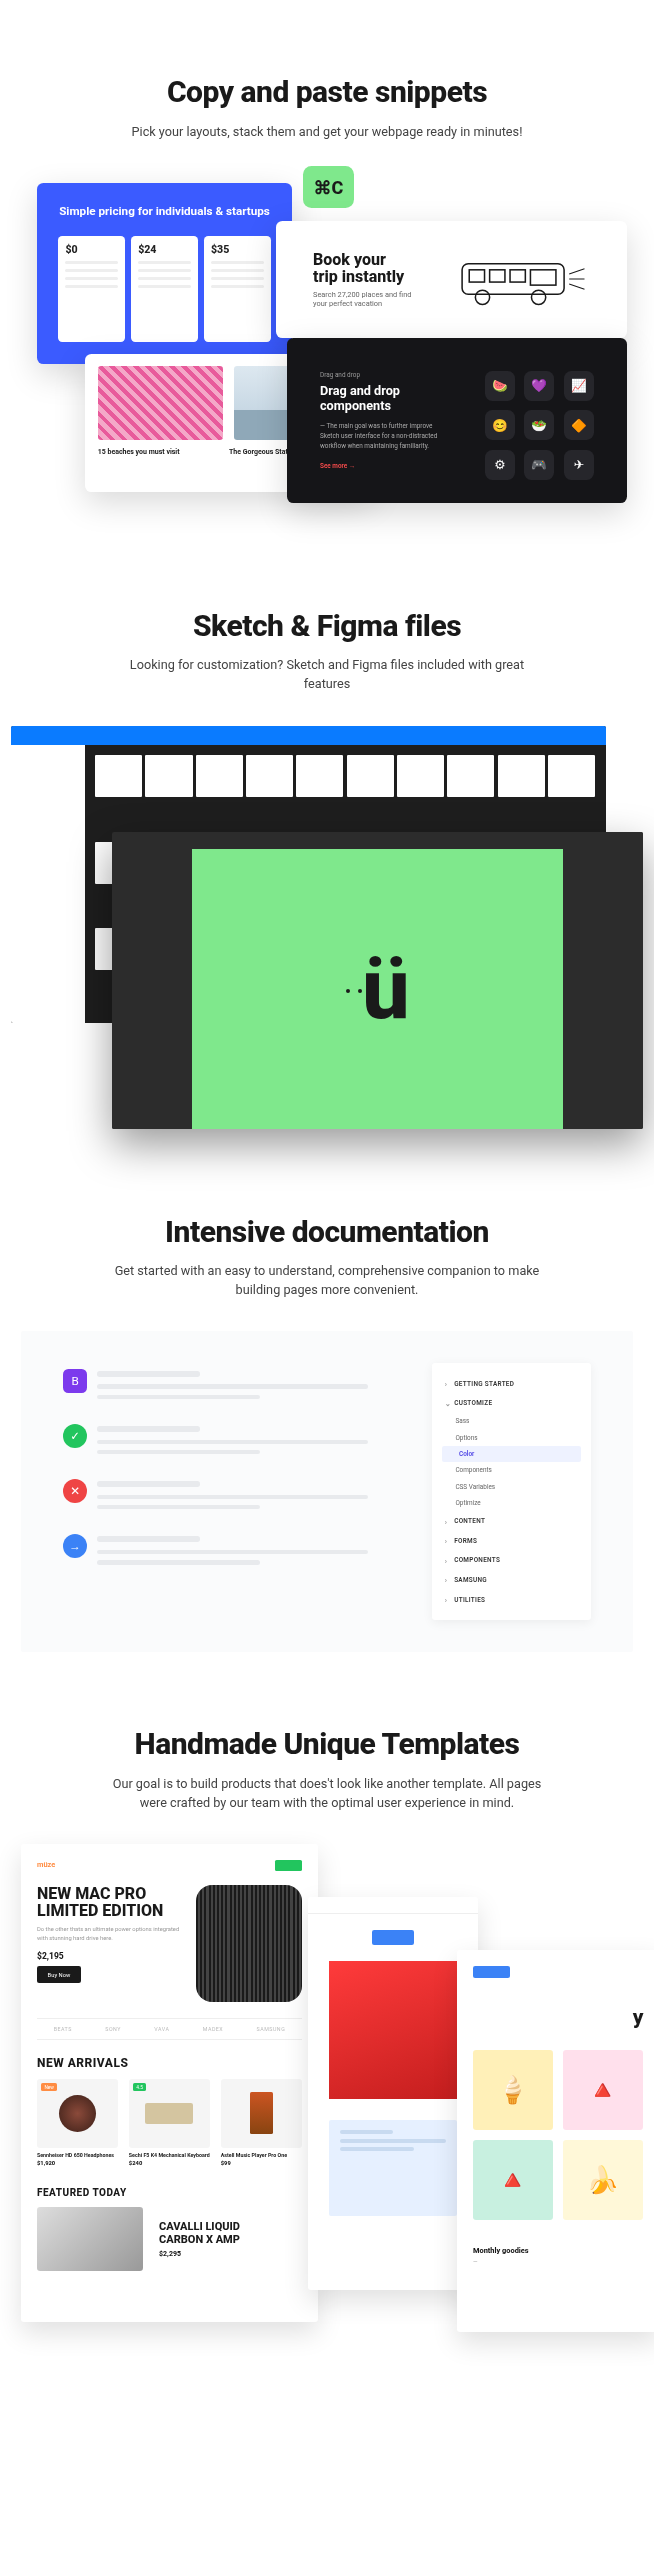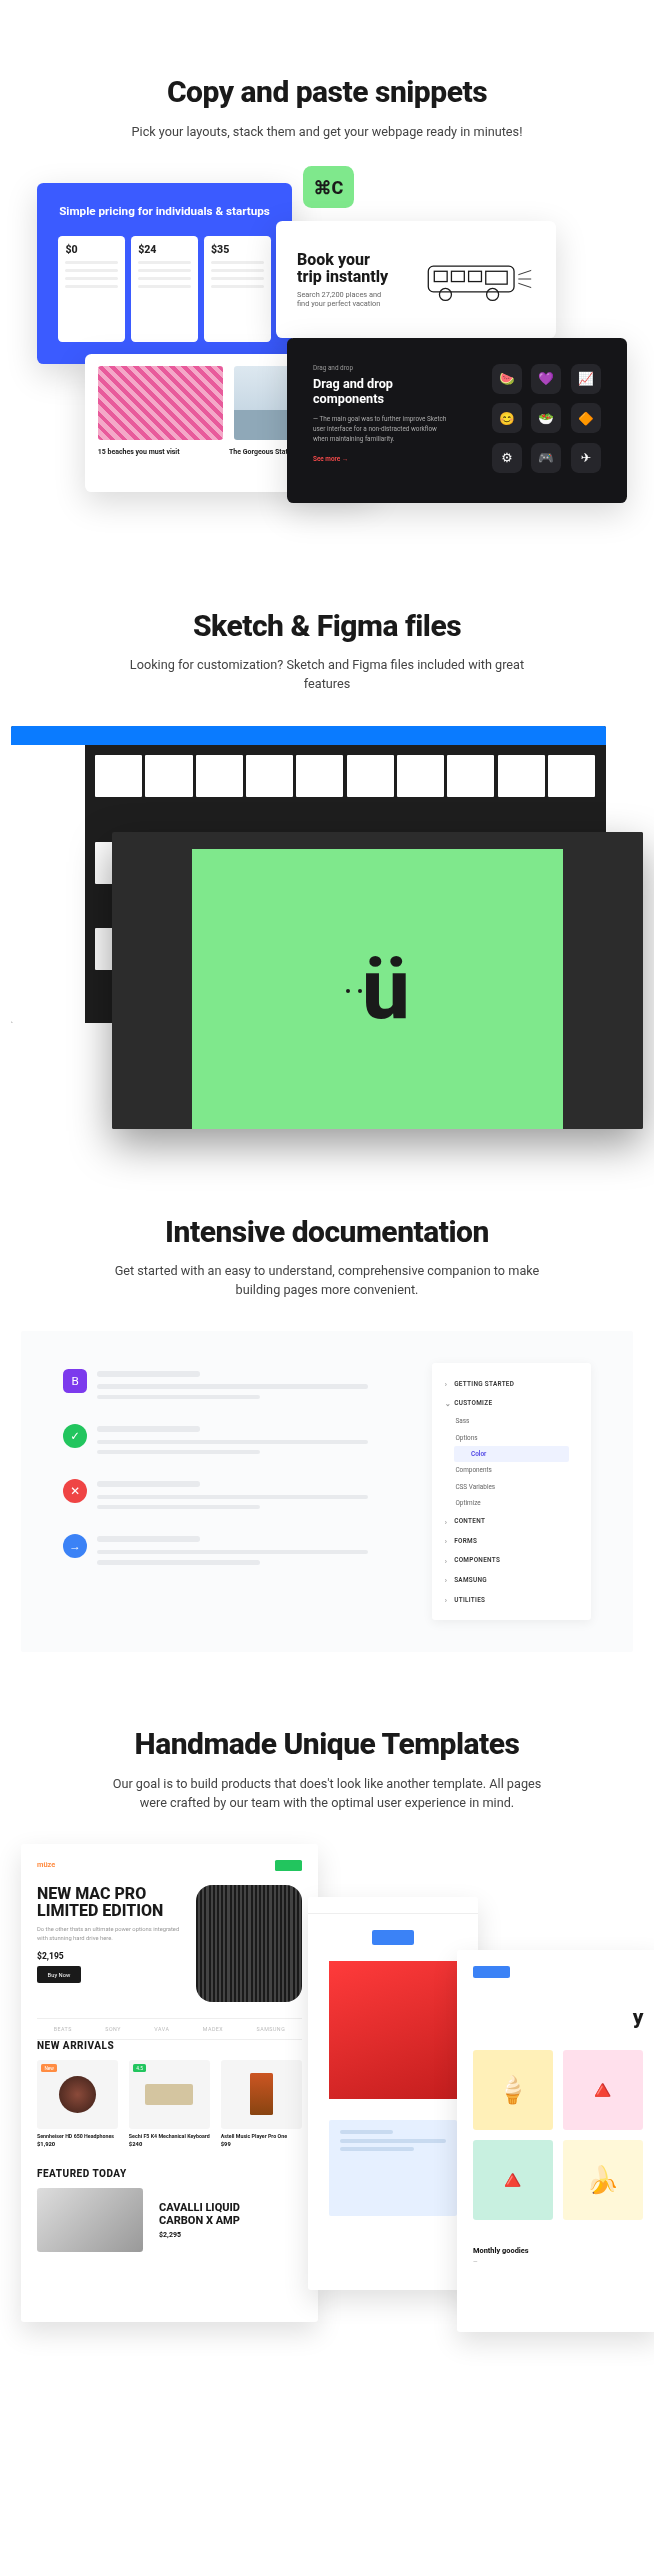--- a/index.html
+++ b/index.html
@@ -11,33 +11,33 @@
 
 .collage1{position:relative;height:361px;margin:0 21px}
 .card{position:absolute;border-radius:6.4px;box-shadow:0 10.6px 32px rgba(0,0,0,.15);background:#fff;overflow:hidden}
 .c1-pricing{left:16px;top:10.6px;width:255px;height:181px;background:#3b5bff;color:#fff;padding:21px}
 .c1-pricing h3{font-size:11.7px;font-weight:700;text-align:center;margin-bottom:16px;line-height:1.3}
 .c1-pricing .cols{display:flex;gap:5.3px}
 .c1-pricing .col{background:#fff;border-radius:4.2px;flex:1;height:106px;padding:7.4px}
 .c1-pricing .price{color:#222;font-weight:800;font-size:10.6px}
 .c1-pricing .line{height:2.7px;background:#eee;border-radius:1.6px;margin-top:5.3px}
 .c1-badge{position:absolute;left:282px;top:-6.4px;width:51px;height:42px;background:#7fe88c;border-radius:8.5px;display:flex;align-items:center;justify-content:center;font-size:18px;font-weight:800}
-.c1-trip{left:255px;top:48px;width:280px;height:117px;background:#fff;padding:19px 21px;display:flex;align-items:center;gap:32px}
+.c1-trip{left:255px;top:48px;width:351px;height:117px;background:#fff;padding:19px 37px;display:flex;align-items:center;gap:32px}
 .c1-trip .txt h4{font-size:16px;font-weight:800;line-height:1.1}
 .c1-trip .txt p{font-size:7.4px;color:#666;margin-top:4.2px;max-width:117px}
 .c1-bus{width:138px;height:64px;display:flex;align-items:center;justify-content:center}
 .c1-bus svg{width:100%;height:100%}
 .c1-beach{left:64px;top:181px;width:287px;height:138px;background:#fff;padding:12.7px}
 .c1-beach .imgs{display:flex;gap:10.6px}
 .c1-beach .img{flex:1;height:74px;border-radius:3.2px}
 .c1-beach .img1{background:repeating-linear-gradient(45deg,#e85a9b,#e85a9b 4.2px,#f4a8c8 4.2px,#f4a8c8 8.5px)}
 .c1-beach .img2{background:linear-gradient(180deg,#dde8f0 0%,#c8d8e4 60%,#8fa8b8 60%,#8fa8b8 100%)}
 .c1-beach .caps{display:flex;gap:1px;margin-top:7.4px}
 .c1-beach .cap{flex:1;font-size:7px;font-weight:700}
-.c1-dark{left:266px;top:165px;width:340px;height:165px;background:#151518;color:#fff;padding:26px;display:flex;gap:32px}
+.c1-dark{left:266px;top:165px;width:340px;height:165px;background:#151518;color:#fff;padding:33px;display:flex;gap:32px}
 .c1-dark .txt{flex:1}
 .c1-dark .eyebrow{font-size:6.4px;color:#999;margin-bottom:4.2px}
 .c1-dark h4{font-size:12.7px;font-weight:700;line-height:1.2;margin-bottom:7.4px}
 .c1-dark p{font-size:6.4px;color:#aaa;line-height:1.6;max-width:138px}
 .c1-dark .more{color:#ff4d4d;font-size:6.4px;font-weight:600;margin-top:10.6px;display:inline-block}
 .c1-dark .grid{display:grid;grid-template-columns:repeat(3,30px);grid-template-rows:repeat(3,30px);gap:9.6px}
 .c1-dark .tile{border-radius:7.4px;background:#26262b;display:flex;align-items:center;justify-content:center;font-size:12.7px}
 
 
 .figma-wrap{position:relative;height:414px;margin:0 10.6px}
@@ -66,36 +66,36 @@
 .di-blue{background:#3b82f6;border-radius:50%}
 .docs-lines{flex:1;padding-top:2.1px}
 .docs-lines .l{height:4.8px;background:#e8eaed;border-radius:2.7px;margin-bottom:5.3px}
 .docs-lines .l.short{width:60%}
 .docs-lines .l.top{width:38%;height:6.4px;margin-bottom:7.4px}
 .docs-right{width:159px;background:#fff;border-radius:3.2px;box-shadow:0 2.1px 10.6px rgba(0,0,0,.06);padding:10.6px 0}
 .docs-item{padding:5.3px 12.7px;font-size:6.4px;font-weight:600;letter-spacing:0.3px;display:flex;align-items:center;gap:4.2px;color:#333}
 .docs-item.chev::before{content:"›";color:#999;font-size:7.4px;width:5.3px}
 .docs-item.open::before{content:"⌄"}
 .docs-sub{padding:4.2px 12.7px 4.2px 23.4px;font-size:6.4px;color:#666}
-.docs-sub.hl{background:#eef2ff;color:#4f46e5;font-weight:600;border-radius:2.1px;margin:0 22px;padding-left:17px}
+.docs-sub.hl{background:#eef2ff;color:#4f46e5;font-weight:600;border-radius:2.1px;margin:0 10px;padding-left:17px}
 
 
 .tmpl-wrap{position:relative;height:499px;margin:0 21px}
 .tcard{position:absolute;background:#fff;border-radius:3.2px;box-shadow:0 10.6px 26.6px rgba(0,0,0,.12);overflow:hidden}
 .t1{left:0;top:0;width:297px;height:478px;padding:16px}
 .t1 .logo{font-size:7.4px;font-weight:700;color:#ff8c42;margin-bottom:10.6px}
 .t1 h3{font-size:16px;font-weight:800;line-height:1.1;max-width:127px}
 .t1 .hero{display:flex;gap:16px;align-items:flex-start;margin-top:5.3px}
 .t1 .hero .txt{flex:1}
 .t1 .hero p{font-size:5.8px;color:#999;margin-top:5.3px;line-height:1.5}
 .t1 .price{font-size:8.5px;font-weight:800;margin-top:8.5px}
 .t1 .btn{display:inline-block;background:#1a1a1a;color:#fff;font-size:5.8px;padding:5.3px 10.6px;border-radius:2.1px;margin-top:5.3px}
 .t1 .mac{width:106px;height:117px;background:repeating-linear-gradient(90deg,#1a1a1a,#1a1a1a 2.1px,#444 2.1px,#444 4.2px);border-radius:16px}
 .t1 .brands{display:flex;justify-content:space-around;margin-top:16px;font-size:5.3px;color:#bbb;letter-spacing:0.5px;padding:7.4px 0;border-top:0.5px solid #eee;border-bottom:0.5px solid #eee}
-.t1 .newarr{font-size:10px;font-weight:800;letter-spacing:0.5px;}
+.t1 .newarr{font-size:12px;font-weight:800;letter-spacing:0.5px;margin-top:16px}
 .t1 .prods{display:flex;gap:10.6px;margin-top:8.5px}
 .t1 .prod{flex:1}
 .t1 .prod .img{height:69px;border-radius:3.2px;background:#f5f5f5;display:flex;align-items:center;justify-content:center;position:relative}
 .t1 .prod .badge{position:absolute;top:4.2px;left:4.2px;font-size:4.8px;padding:1.6px 3.2px;border-radius:1.6px;color:#fff}
 .t1 .prod .nm{font-size:5.3px;font-weight:700;margin-top:4.2px}
 .t1 .prod .pr{font-size:5.8px;font-weight:800;margin-top:2.1px}
 .t1 .feat{font-size:10px;font-weight:800;letter-spacing:0.5px;margin-top:21px}
 .t1 .featrow{display:flex;gap:16px;margin-top:8.5px;align-items:center}
 .t1 .featrow .fimg{width:106px;height:64px;background:linear-gradient(135deg,#ddd,#999);border-radius:3.2px}
 .t2{left:287px;top:53px;width:170px;height:393px}

